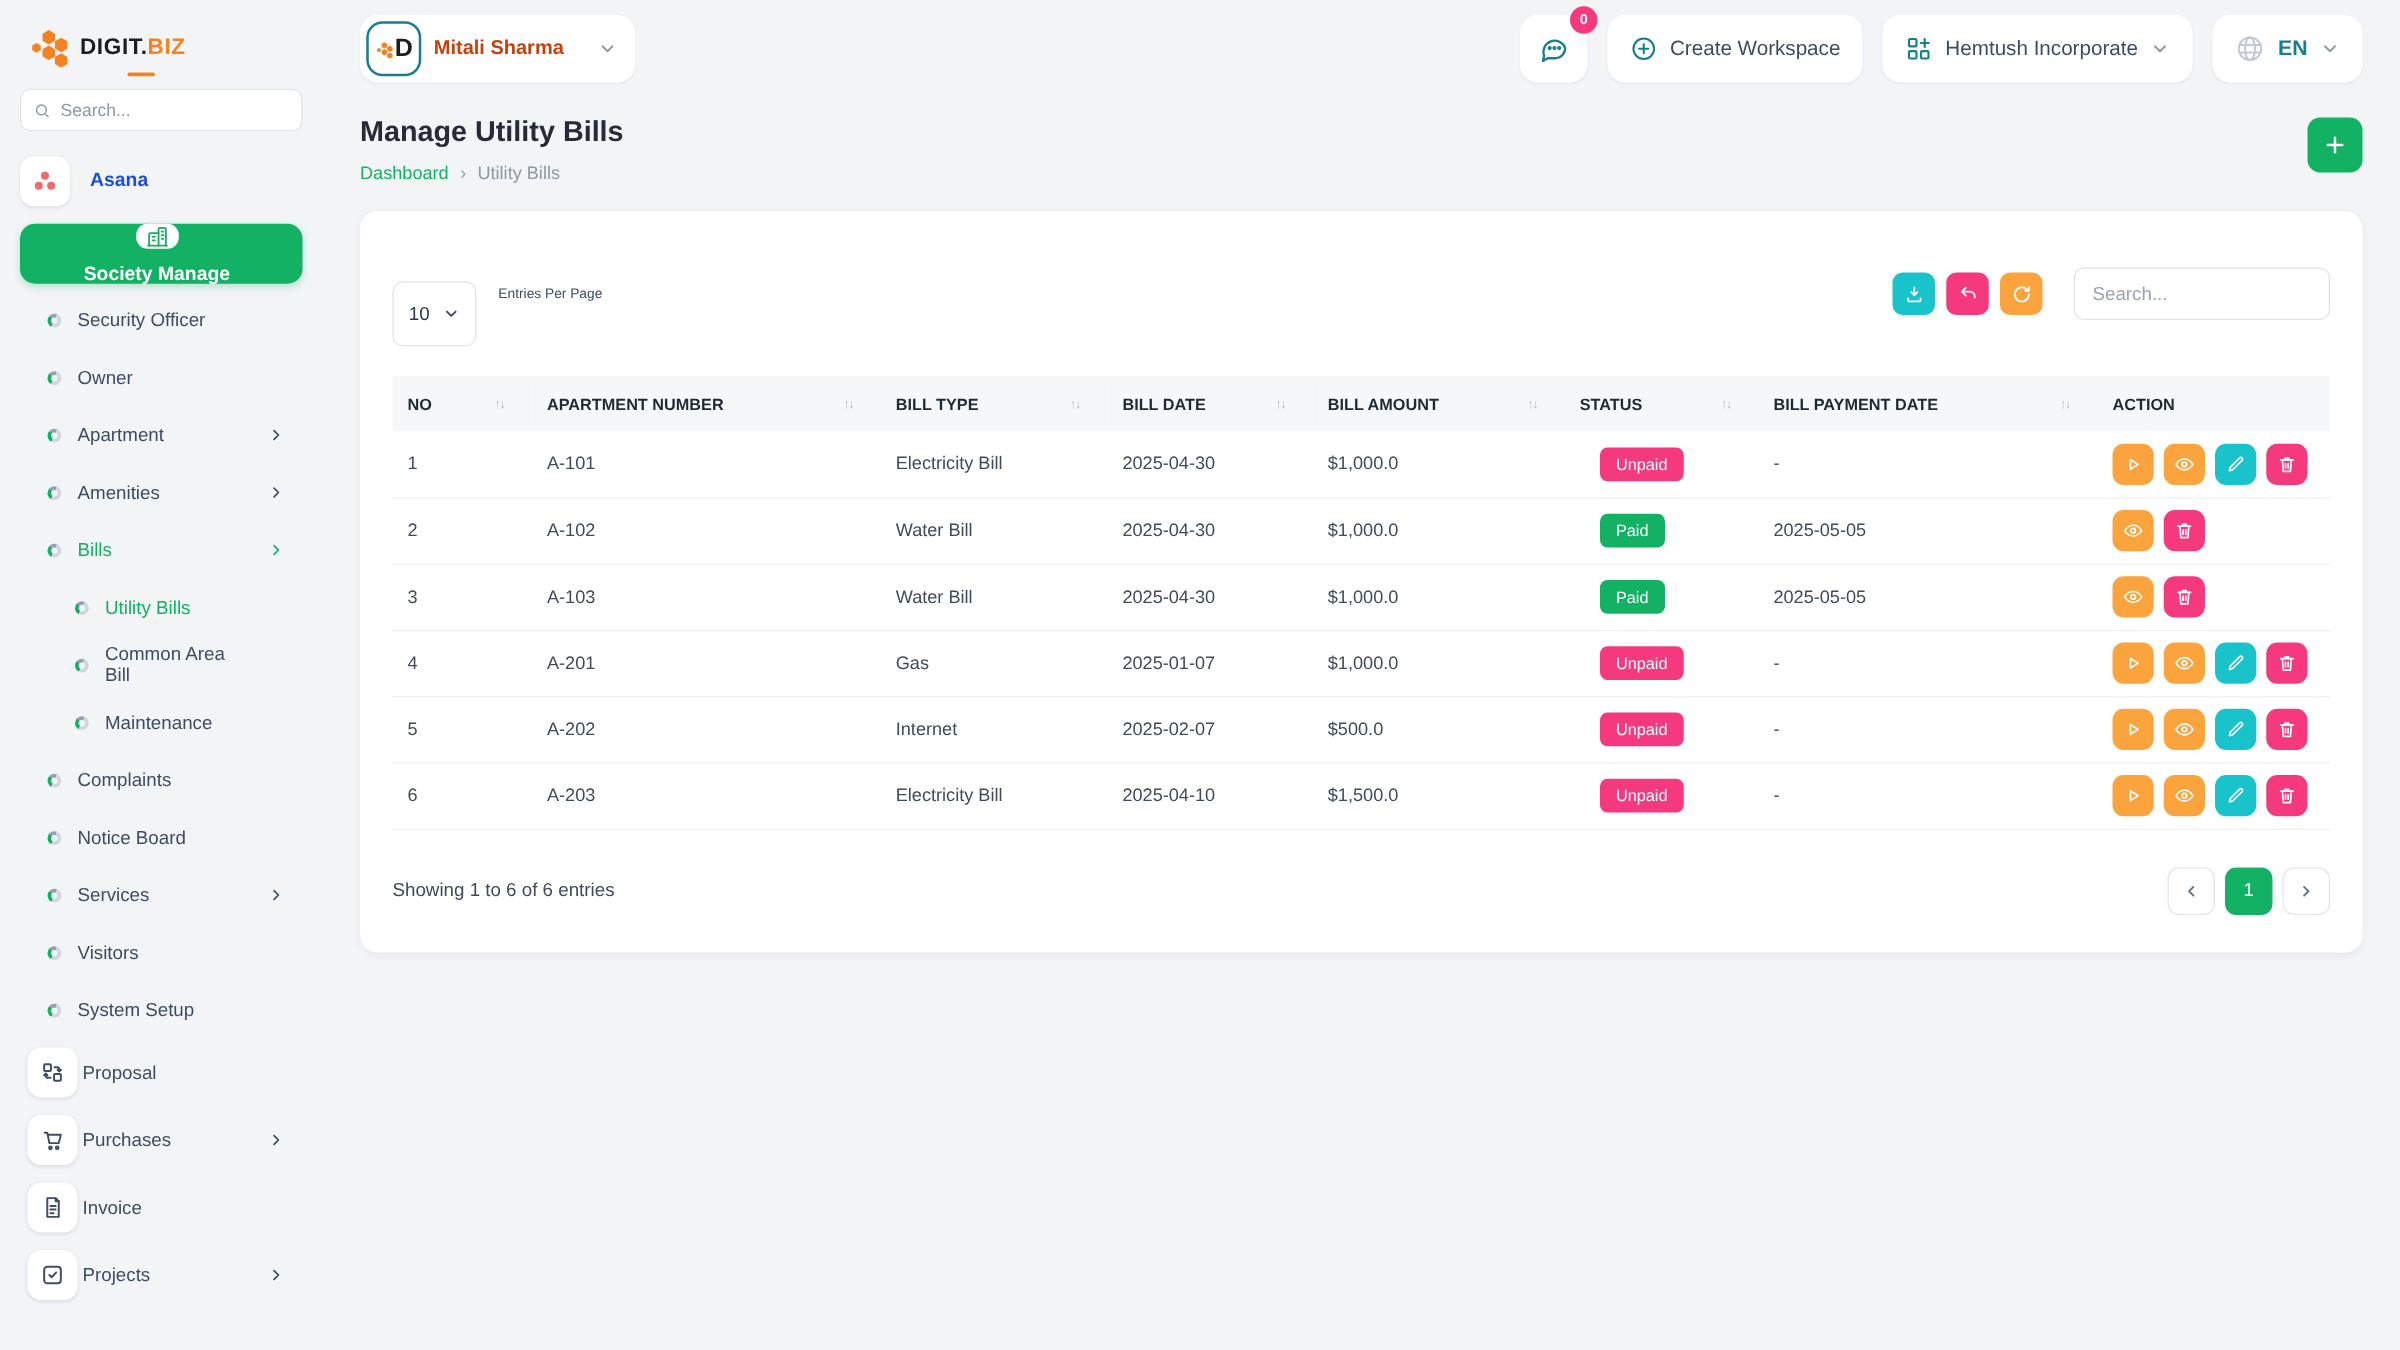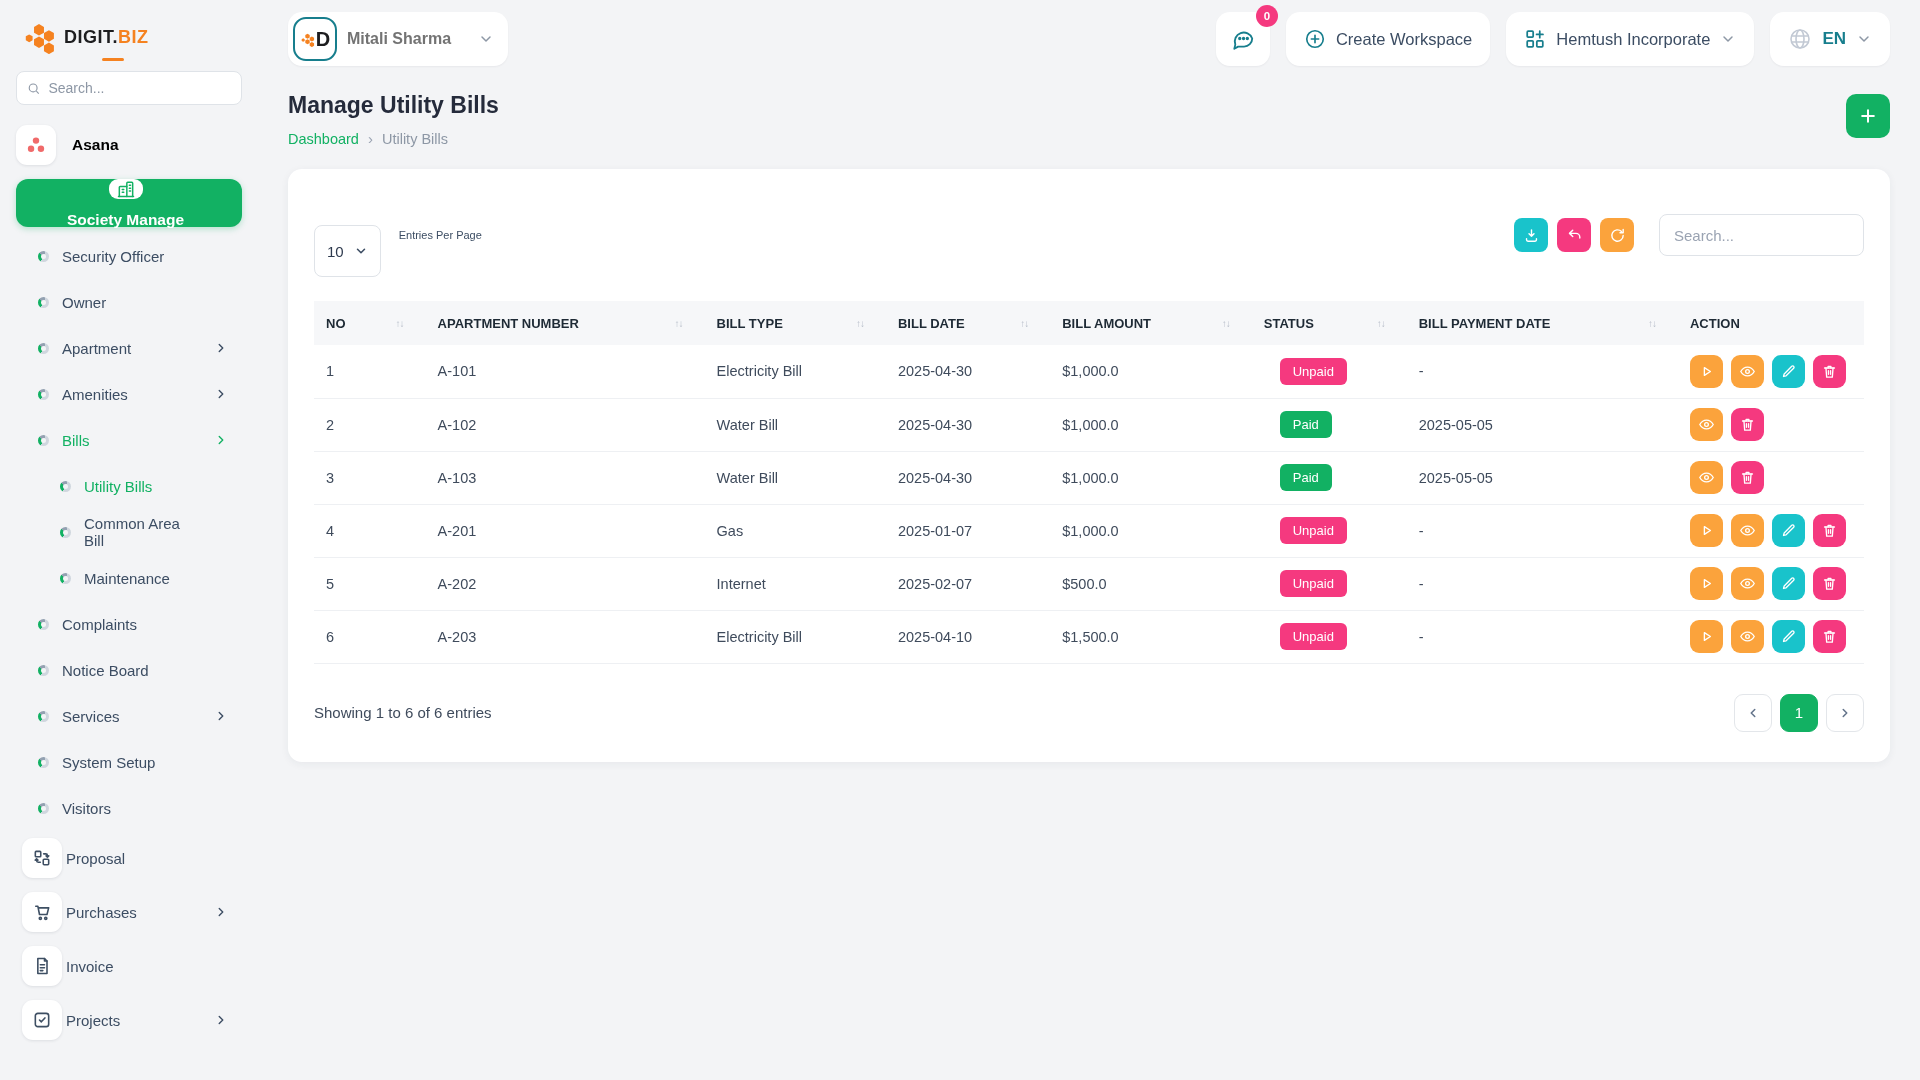--- a/index.html
+++ b/index.html
@@ -19,21 +19,21 @@
     border:1px solid #dfe3e8; border-radius:8px; height:34px; padding:0 10px; }
   .side-search svg { width:15px; height:15px; stroke:#8d97a5; }
   .side-search input { border:0; outline:0; background:transparent; font-size:14px; color:#3c4d63;
     width:100%; font-family:"Liberation Sans",sans-serif; }
   .side-search input::placeholder { color:#8d97a5; }
 
   .app-item { display:flex; align-items:center; gap:16px; margin:20px 0 14px 0; cursor:pointer; }
   .app-item .tile-ico { width:40px; height:40px; background:#fff; border-radius:11px;
     box-shadow:0 1px 3px rgba(25,39,62,.10); display:flex; align-items:center; justify-content:center; }
   .app-item .tile-ico svg { width:22px; height:22px; }
-  .app-item .lbl { font-size:15.5px; font-weight:600; color:#000000; }
+  .app-item .lbl { font-size:15.5px; font-weight:600; color:#1d4ed8; }
 
   .module-btn { display:flex; align-items:center; gap:12px; background:#12b163; border-radius:12px;
     height:48px; padding:0 14px 0 7px; cursor:pointer; box-shadow:0 2px 6px rgba(18,177,99,.28);flex-direction:column; }
   .module-btn .tile-ico { width:34px; height:34px; background:#fff; border-radius:9px;
     display:flex; align-items:center; justify-content:center; }
   .module-btn .tile-ico svg { width:20px; height:20px; }
   .module-btn .lbl { color:#fff; font-size:15.5px; font-weight:700; flex:1; }
   .module-btn svg.chev { width:16px; height:16px; stroke:#fff; }
 
   .menu { list-style:none; margin-top:6px; }
@@ -56,21 +56,21 @@
   .main { flex:1; padding:0 30px; display:flex; flex-direction:column; }
 
   .topbar { display:flex; align-items:center; margin-top:10px; height:58px; gap:16px; }
   .chip { background:#fff; border-radius:14px; height:54px; display:flex; align-items:center;
     padding:0 18px; gap:10px; box-shadow:0 1px 2px rgba(16,24,40,.05); cursor:pointer; }
   .user-chip { padding:0 14px 0 5px; min-width:220px; }
   .avatar { width:44px; height:44px; border:2px solid #177e8d; border-radius:13px; background:#fff;
     display:flex; align-items:center; justify-content:center; gap:1px; }
   .avatar svg { width:15px; height:15px; }
   .avatar .d { font-size:20px; font-weight:800; color:#1d1d1f; }
-  .user-chip .name { font-size:16px; font-weight:600; color:#737373; flex:1; }
+  .user-chip .name { font-size:16px; font-weight:600; color:#c2410c; flex:1; }
   .chev-g { width:16px; height:16px; stroke:#8d97a5; }
   .top-right { margin-left:auto; display:flex; align-items:center; gap:16px; }
   .chat-btn { width:54px; justify-content:center; padding:0; position:relative; }
   .chat-btn svg { width:26px; height:26px; }
   .badge { position:absolute; top:-7px; right:-8px; min-width:22px; height:22px; background:#f5397f;
     border-radius:50%; color:#fff; font-size:11.5px; font-weight:700; display:flex; align-items:center;
     justify-content:center; }
   .chip .ico-teal { width:22px; height:22px; stroke:#177e8d; }
   .chip .txt { font-size:16.5px; font-weight:500; color:#3c4d63; }
   .lang-chip .globe { width:24px; height:24px; stroke:#c2c9d4; }
@@ -271,28 +271,28 @@
   </li>
         <li>
     <span class="dot-ico"></span>
     <span class="lbl">Services</span>
     <svg class="chev" viewBox="0 0 24 24" fill="none" stroke-width="2.4" stroke-linecap="round" stroke-linejoin="round">
             <path d="M9 6l6 6-6 6"></path>
           </svg>
   </li>
         <li>
     <span class="dot-ico"></span>
+    <span class="lbl">Visitors</span>
+    <svg class="chev" viewBox="0 0 24 24" fill="none" stroke-width="2.4" stroke-linecap="round" stroke-linejoin="round" style="visibility: hidden;">
+            <path d="M9 6l6 6-6 6"></path>
+          </svg>
+  </li>
+        <li>
+    <span class="dot-ico"></span>
     <span class="lbl">System Setup</span>
-    <svg class="chev" viewBox="0 0 24 24" fill="none" stroke-width="2.4" stroke-linecap="round" stroke-linejoin="round" style="visibility: hidden;">
-            <path d="M9 6l6 6-6 6"></path>
-          </svg>
-  </li>
-        <li>
-    <span class="dot-ico"></span>
-    <span class="lbl">Visitors</span>
     <svg class="chev" viewBox="0 0 24 24" fill="none" stroke-width="2.4" stroke-linecap="round" stroke-linejoin="round" style="visibility: hidden;">
             <path d="M9 6l6 6-6 6"></path>
           </svg>
   </li>
         <li class="tile-item">
     <span class="tile-ico">
             <svg viewBox="0 0 24 24" fill="none" stroke-width="1.9" stroke-linecap="round" stroke-linejoin="round">
               <rect x="4" y="4" width="6.5" height="6.5" rx="1"></rect>
               <rect x="13.5" y="13.5" width="6.5" height="6.5" rx="1"></rect>
               <path d="M14 7h2.5a2 2 0 0 1 2 2v2m0 0 1.6-1.6M18.5 11l-1.6-1.6"></path>

